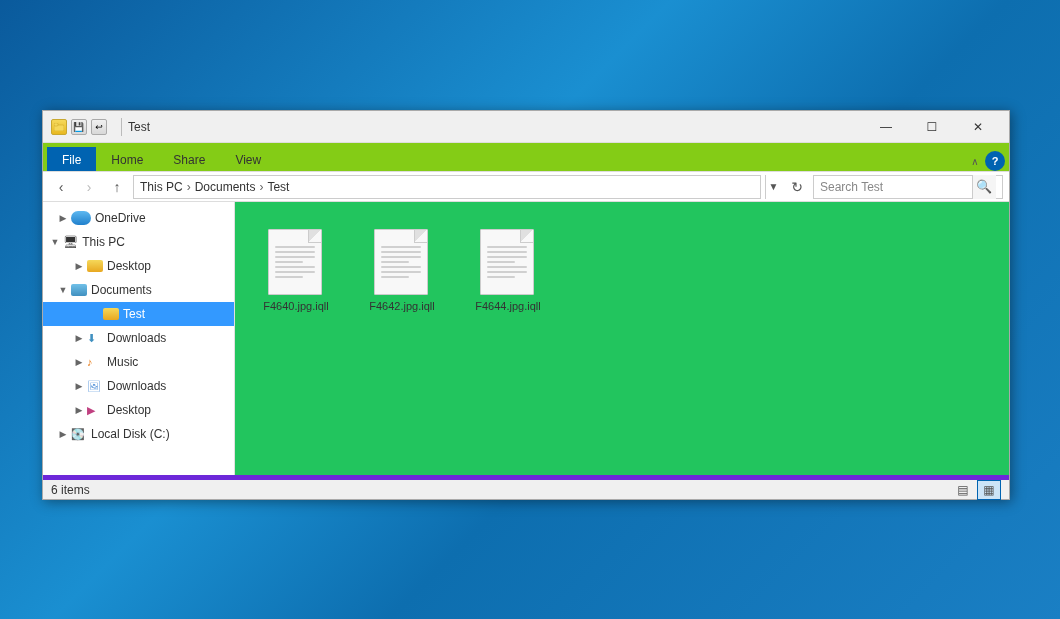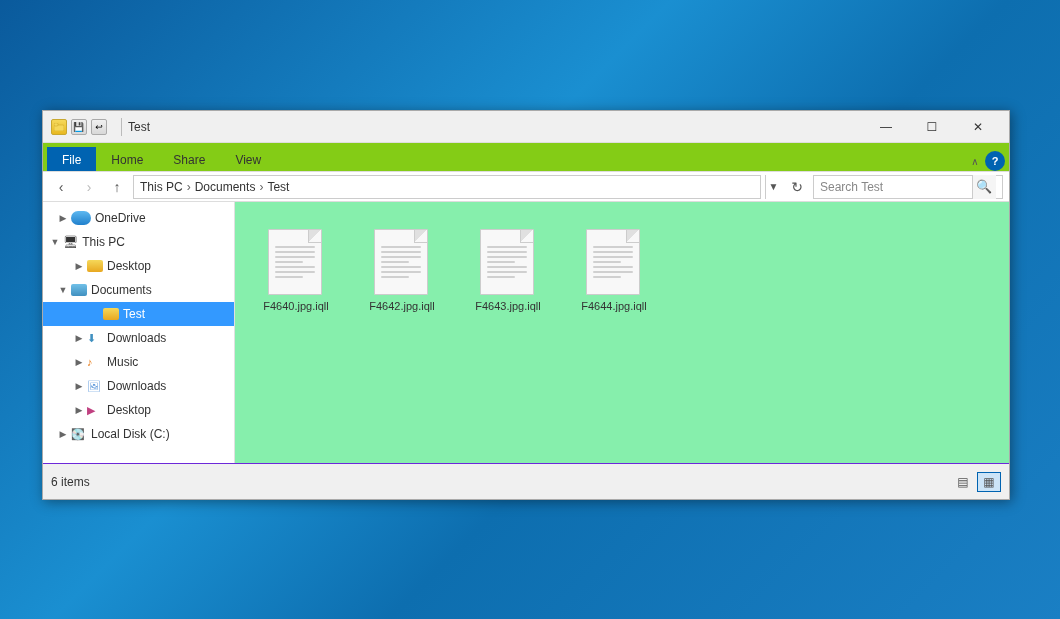--- a/index.html
+++ b/index.html
@@ -290,21 +290,21 @@
       align-items: center;
       justify-content: center;
       font-size: 9px;
       color: #666;
     }
     .sidebar-item.highlighted .expand-icon { color: #fff; }
 
     
     .content-area {
       flex: 1;
-      background: #86efac;
+      background: #22c55e;
       overflow-y: auto;
       padding: 16px;
       display: flex;
       flex-wrap: wrap;
       align-content: flex-start;
       gap: 8px 16px;
     }
 
     
     .file-item {
@@ -368,23 +368,23 @@
       color: #333;
       text-align: center;
       word-break: break-all;
       line-height: 1.3;
       margin-top: 4px;
       max-width: 88px;
     }
 
     
     .status-bar {
-      height: 36px;
+      height: 24px;
       background: #f0f0f0;
-      border-top: 1px solid #6d28d9;
+      border-top: 5px solid #6d28d9;
       display: flex;
       align-items: center;
       padding: 0 8px;
       font-size: 12px;
       color: #333;
       flex-shrink: 0;
     }
     .status-count {
       flex: 1;
     }
@@ -566,36 +566,20 @@
           <div class="doc-line"></div>
                 <div class="doc-line"></div>
                 <div class="doc-line"></div>
                 <div class="doc-line short"></div>
                 <div class="doc-line"></div>
                 <div class="doc-line"></div>
                 <div class="doc-line short"></div>
         </div>
       </div>
     </div>
-    <div class="file-name">F4643.jpg.iqll</div>
-  </div>
-        <div class="file-item">
-    <div class="file-icon">
-      <div class="doc-page">
-        <div class="doc-lines">
-          <div class="doc-line"></div>
-                <div class="doc-line"></div>
-                <div class="doc-line"></div>
-                <div class="doc-line short"></div>
-                <div class="doc-line"></div>
-                <div class="doc-line"></div>
-                <div class="doc-line short"></div>
-        </div>
-      </div>
-    </div>
     <div class="file-name">F4644.jpg.iqll</div>
   </div>
       </div>
 
   </div>
 
   <div class="status-bar">
     <span class="status-count">6 items</span>
     <div class="view-btns">
       <div class="view-btn">▤</div>

